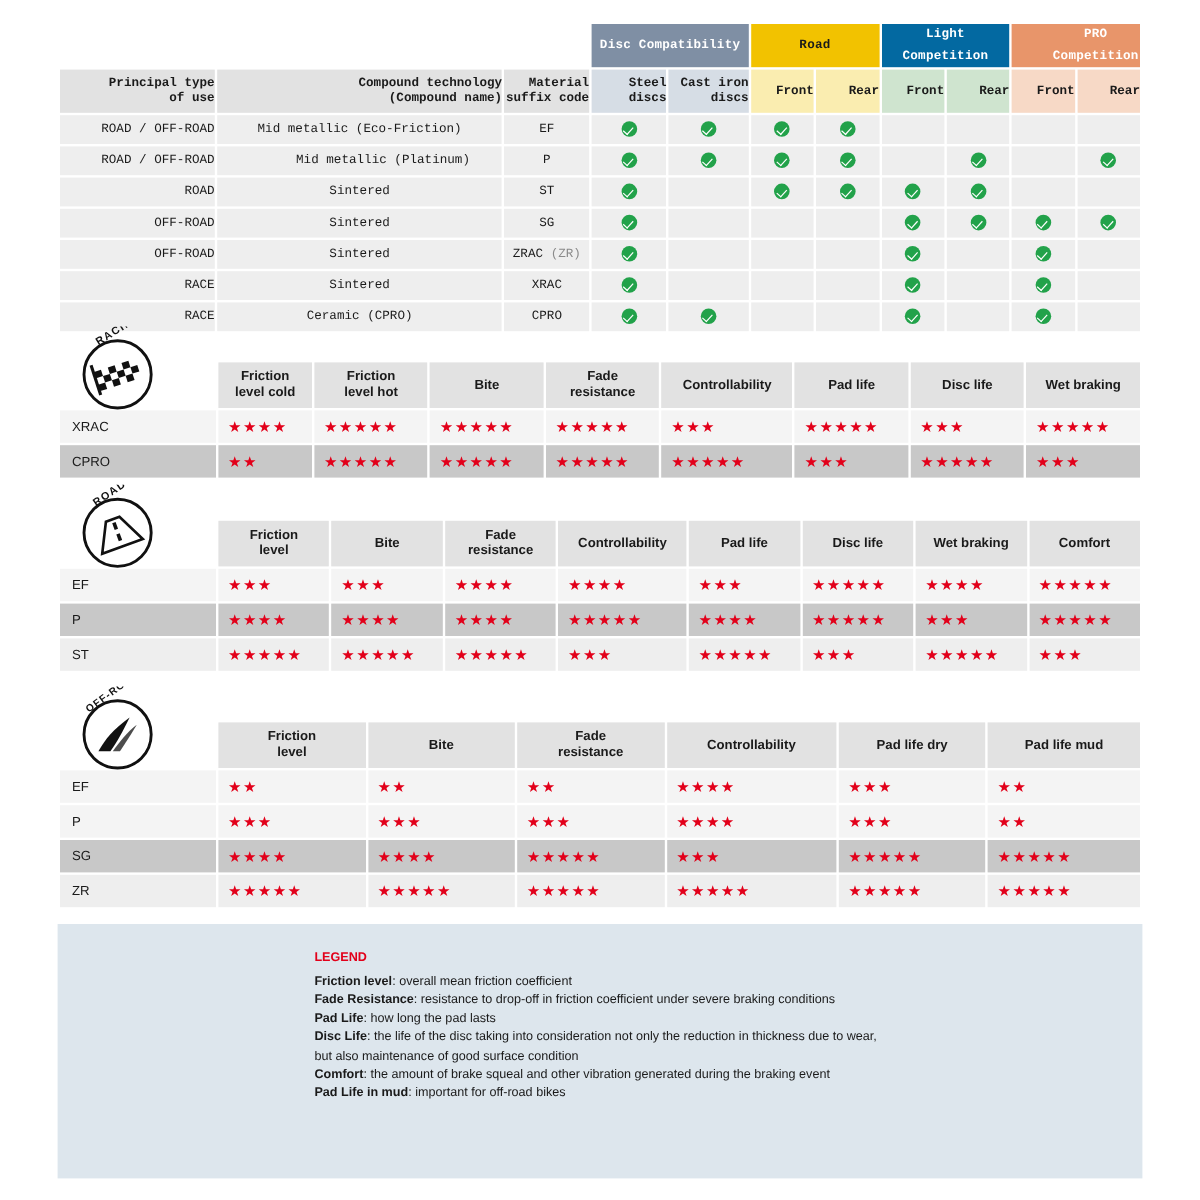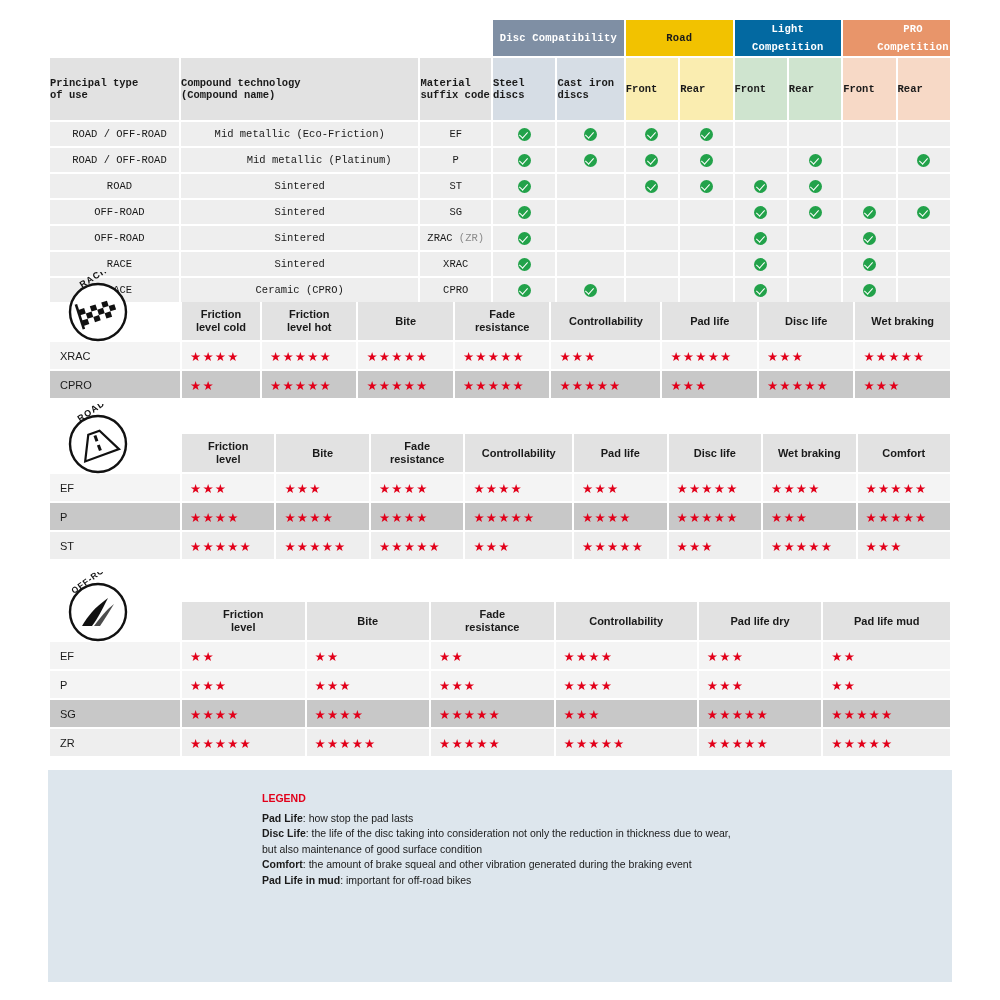--- a/index.html
+++ b/index.html
@@ -20,33 +20,33 @@
   .grp {
     height: 18px; font-size: 10.5px; font-weight: bold; text-align: center;
     color: #ffffff; letter-spacing: .2px; line-height: 18px;
   }
   .grp.disc { background: #7f8fa4; }
   .grp.road { background: #f2c200; color: #1a1a1a; }
   .grp.light { background: #0369a1; }
   .grp.pro { background: #e8956a; padding-left: 33px; }
 
   .hcell {
-    background: #e2e2e2; height: 62px; text-align: left; font-size: 10.5px;
+    background: #e2e2e2; height: 36px; text-align: right; font-size: 10.5px;
     font-weight: bold; line-height: 12px; vertical-align: middle; padding: 2px 4px;
   }
   .hcell.disc { background: #d6dde5; }
   .hcell.road { background: #faedb0; }
   .hcell.light { background: #cfe4cf; }
   .hcell.pro { background: #f7d9c6; }
 
   .bcell {
     background: #eeeeee; height: 24px; font-size: 10.5px; vertical-align: middle;
     text-align: center; color: #1a1a1a;
   }
-  .bcell.label { text-align: center; padding-left: 10px; }
+  .bcell.label { text-align: right; padding-left: 10px; }
   .bcell.empty { background: #eeeeee; }
   .suffix-sub { color: #8a8a8a; }
 
   .tick {
     display: inline-block; width: 13px; height: 13px; border-radius: 50%;
     background: #22a24a; position: relative; vertical-align: middle;
   }
   .tick::after {
     content: ""; position: absolute; left: 3.4px; top: 2.6px;
     width: 4px; height: 7px; border: solid #ffffff; border-width: 0 1.8px 1.8px 0;
@@ -387,21 +387,23 @@
             <td class="rv"><span class="stars">★★★★★</span></td>
             <td class="rv"><span class="stars">★★★★★</span></td>
           </tr>
         </tbody>
       </table>
   </div>
 
   <div class="legend" style="top:770px; height:212px;">
     <div class="legend-title">LEGEND</div>
     <div id="legend-lines">
-        <div class="legend-line"><b>Pad Life</b><span>: how stop the pad lasts</span></div>
+        <div class="legend-line"><b>Friction level</b><span>: overall mean friction coefficient</span></div>
+        <div class="legend-line"><b>Fade Resistance</b><span>: resistance to drop-off in friction coefficient under severe braking conditions</span></div>
+        <div class="legend-line"><b>Pad Life</b><span>: how long the pad lasts</span></div>
         <div class="legend-line"><b>Disc Life</b><span>: the life of the disc taking into consideration not only the reduction in thickness due to wear,</span></div>
         <div class="legend-line"><span>but also maintenance of good surface condition</span></div>
         <div class="legend-line"><b>Comfort</b><span>: the amount of brake squeal and other vibration generated during the braking event</span></div>
         <div class="legend-line"><b>Pad Life in mud</b><span>: important for off-road bikes</span></div>
       </div>
   </div>
 
 </div>
 
 </body></html>

